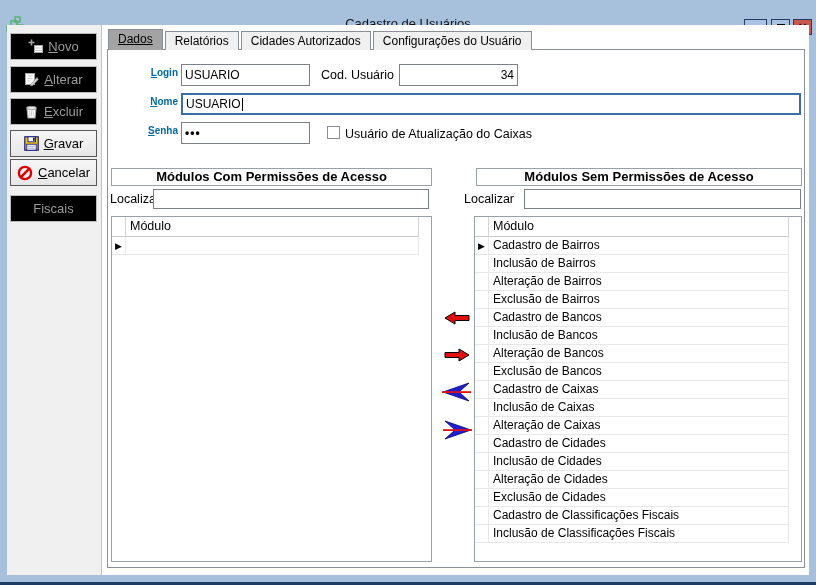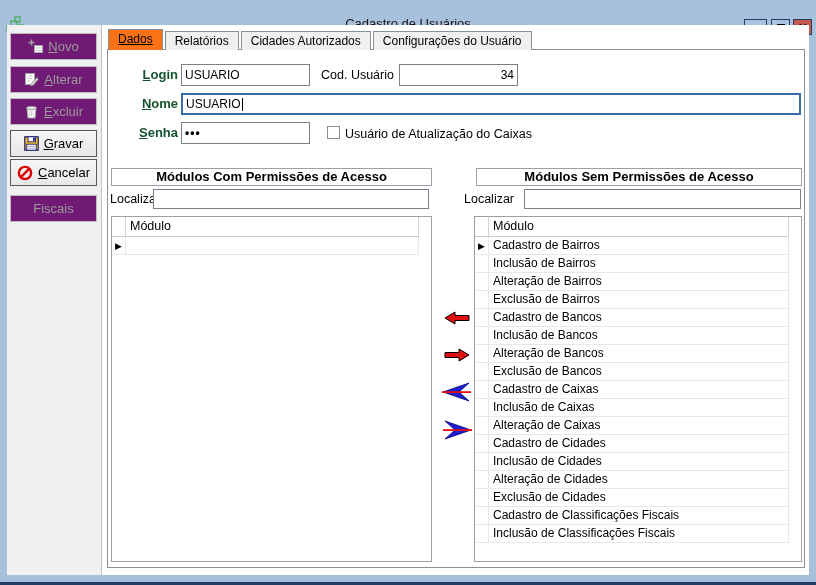--- a/index.html
+++ b/index.html
@@ -24,34 +24,34 @@
   
   .client{position:absolute;left:7px;top:25px;width:802px;height:550px;background:#fff;}
   .bottom-edge{position:absolute;left:0;bottom:0;width:816px;height:3px;background:#1e3c64;}
   
   .sidebar{position:absolute;left:0;top:0;width:95px;height:550px;
     background:#f0f0f0;border-right:1px solid #c3c3c3;}
   .sbtn{position:absolute;left:3px;width:87px;height:27px;
     background:linear-gradient(#f6f6f6,#e7e7e7);border:1px solid #585858;
     display:flex;align-items:center;justify-content:center;gap:5px;
     font-size:13px;color:#000;cursor:default;}
-  .sbtn.disabled{background:#701a75;border:1px solid #bcbcbc;color:#9b9b9b;}
+  .sbtn.disabled{background:#000000;border:1px solid #bcbcbc;color:#9b9b9b;}
   .sbtn .bicon{display:flex;align-items:center;}
   
   .main{position:absolute;left:97px;top:0;width:705px;height:550px;background:#fff;}
   .tabbar{position:absolute;left:4px;top:5px;height:20px;display:flex;align-items:flex-end;}
   .tab{height:19px;line-height:18px;padding:0 9px;border:1px solid #8b8f96;
     border-bottom:none;background:#f0f0f0;font-size:12px;margin-right:2px;
     cursor:default;position:relative;z-index:1;}
-  .tab.active{background:#f97316;height:21px;line-height:19px;z-index:3;text-decoration:underline;}
+  .tab.active{background:#a3a3a3;height:21px;line-height:19px;z-index:3;text-decoration:underline;}
   .page{position:absolute;left:3px;top:24px;width:698px;height:519px;
     border:1px solid #8b8f96;background:#fff;}
   
   .flabel{position:absolute;left:10px;width:60px;text-align:right;
-    font-size:13px;font-weight:bold;color:#14532d;}
+    font-size:10px;font-weight:bold;color:#0369a1;}
   .flabel u, .sbtn u{text-decoration:underline;}
   .plain-label{position:absolute;font-size:12.5px;color:#000;}
   .tinput{position:absolute;border:1px solid #7b7f88;background:#fff;
     font-family:"Liberation Sans",sans-serif;font-size:12px;padding:0 3px;outline:none;}
   .pw{font-weight:bold;letter-spacing:1px;}
   .num{text-align:right;}
   .caret{display:inline-block;width:1px;height:13px;background:#000;
     vertical-align:middle;margin-left:1px;}
   .nome-wrap{position:absolute;left:73px;top:43px;width:620px;height:22px;
     border:2px solid #3a6ea5;background:#fff;font-size:12px;line-height:18px;padding:0 3px;}

